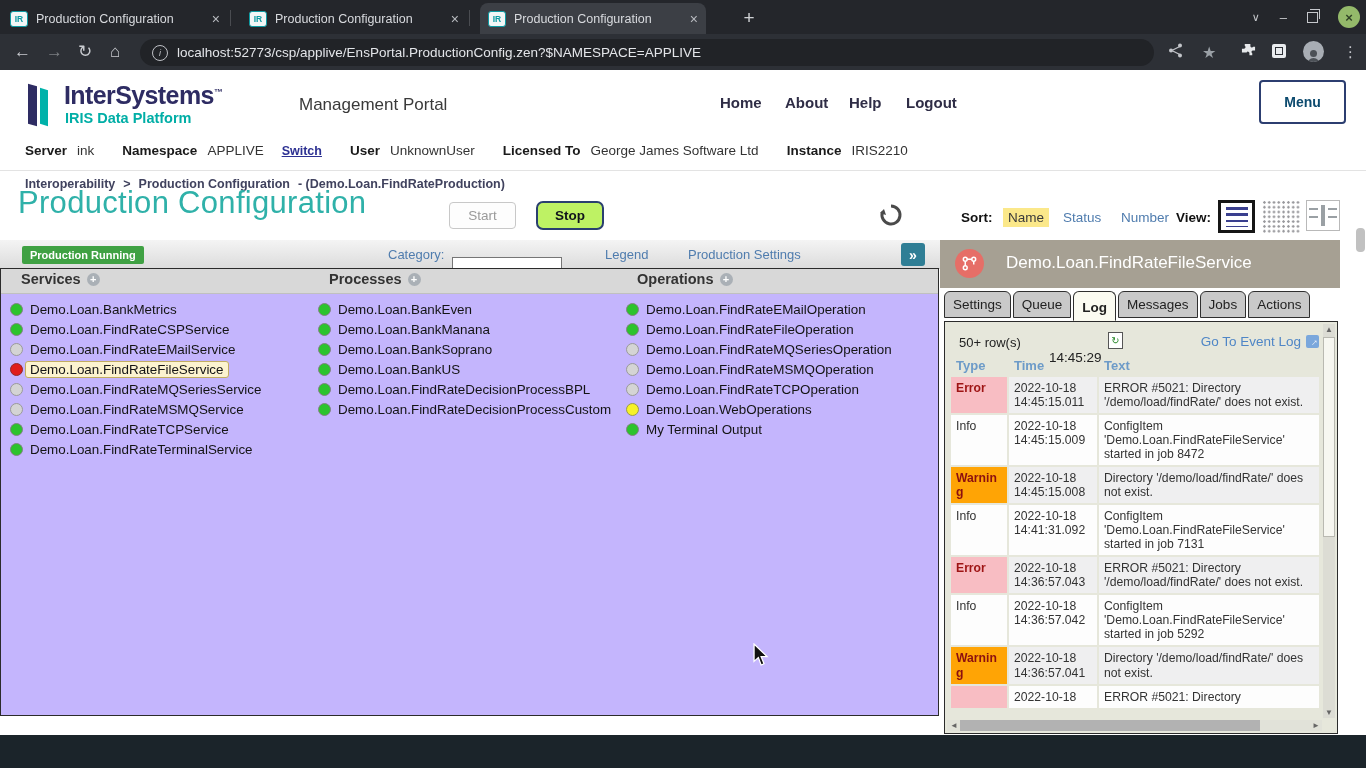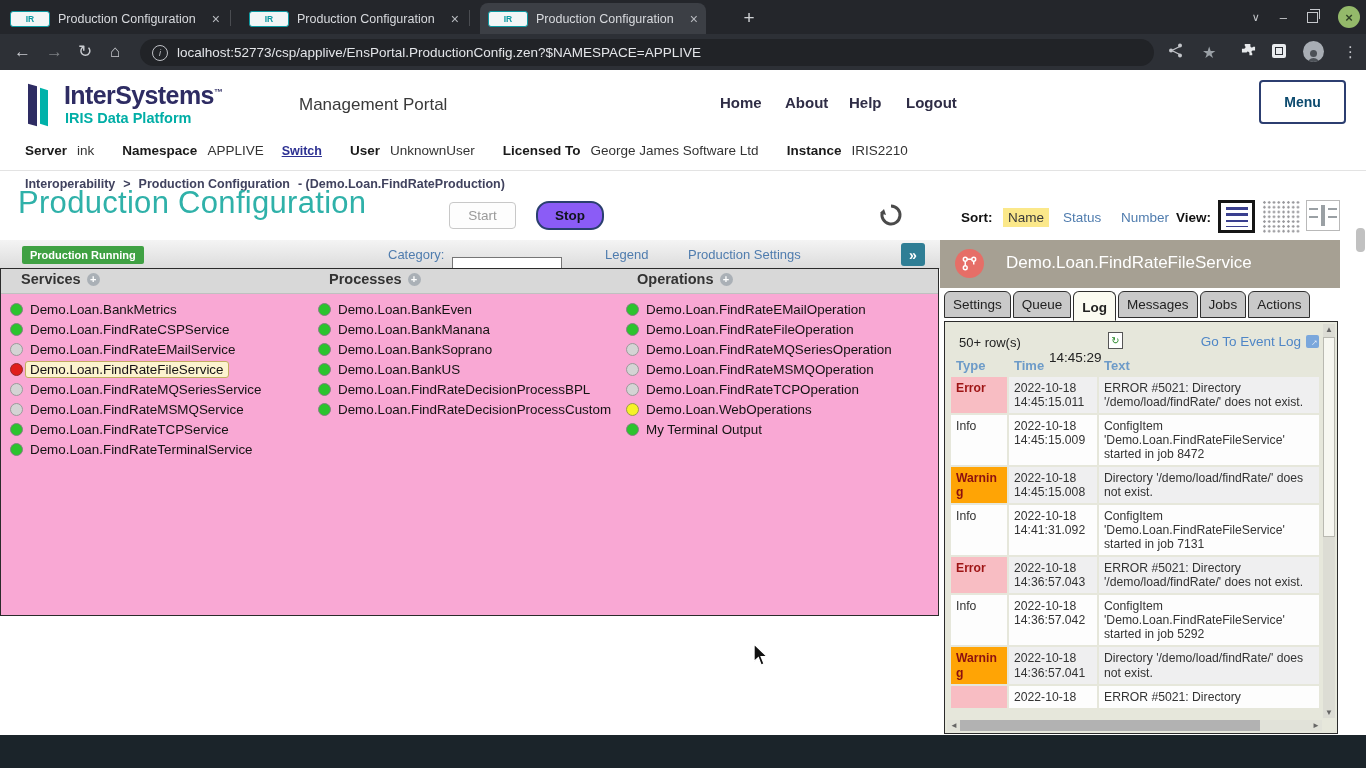--- a/index.html
+++ b/index.html
@@ -5,21 +5,21 @@
   html,body{margin:0;padding:0;background:#555}
   .screen{position:relative;width:1366px;height:768px;overflow:hidden;background:#fff;
           font-family:"Liberation Sans","DejaVu Sans",sans-serif;}
   .abs{position:absolute}
   
   .tabbar{position:absolute;left:0;top:0;width:1366px;height:34px;background:#24262b}
   .btab{position:absolute;top:3px;height:31px;width:226px;display:flex;align-items:center;gap:8px;
         padding:0 8px;box-sizing:border-box;border-radius:8px 8px 0 0;color:#d8dade;font-size:12.5px}
   .btab[data-active="true"]{background:#3c3f45}
   .btab .sep{position:absolute;right:-3px;top:7px;width:1px;height:16px;background:#4a4c51}
-  .fav{width:40px;height:16px;background:#f2f6f6;border-radius:3px;color:#0b9aa2;font-weight:bold;
+  .fav{width:18px;height:16px;background:#f2f6f6;border-radius:3px;color:#0b9aa2;font-weight:bold;
        font-size:8.5px;display:flex;align-items:center;justify-content:center;border:1px solid #0b9aa2;box-sizing:border-box}
   .tab-t{white-space:nowrap;overflow:hidden;max-width:158px}
   .tab-x{margin-left:auto;color:#b9bbc0;font-size:14px;line-height:1}
   .newtab{position:absolute;left:737px;top:6px;width:24px;height:24px;color:#cfd1d5;font-size:19px;
           display:flex;align-items:center;justify-content:center}
   .winbtns{position:absolute;right:6px;top:0;height:34px;display:flex;align-items:center;gap:20px;color:#c6c8cc;font-size:13px}
   .maxbox{width:9px;height:9px;border:1.5px solid #c6c8cc;position:relative}
   .maxbox:after{content:"";position:absolute;left:2px;top:-4px;width:9px;height:9px;border-top:1.5px solid #c6c8cc;border-right:1.5px solid #c6c8cc}
   .closebtn{width:22px;height:22px;border-radius:50%;background:#94b96a;color:#304226;display:flex;
             align-items:center;justify-content:center;font-size:13px;font-weight:bold}
@@ -50,43 +50,43 @@
   .menu-btn{position:absolute;left:1259px;top:10px;width:87px;height:44px;border:2px solid #2c3e70;border-radius:4px;
             box-sizing:border-box;color:#0c4a6e;font-weight:bold;font-size:14px;display:flex;align-items:center;justify-content:center}
   .infobar{position:absolute;left:25px;top:73px;display:flex;gap:10px;font-size:13.5px;color:#333;align-items:center}
   .infobar b{color:#1a1a1a;margin-left:18px}
   .infobar b:first-child{margin-left:0}
   .switch{color:#2d3192;text-decoration:underline;font-size:12.5px;font-weight:bold;margin-left:8px}
   .breadcrumb{position:absolute;left:25px;top:107px;font-size:12.5px;font-weight:bold;color:#40425e;display:flex;gap:8px}
   .pg-title{position:absolute;left:18px;top:115px;font-size:31px;color:#2fb1a9;letter-spacing:0.3px}
   .btn-start{position:absolute;left:449px;top:132px;width:67px;height:27px;border:1px solid #c8c8c8;border-radius:4px;
              box-sizing:border-box;background:#fdfdfd;color:#9a9a9a;font-size:13.5px;display:flex;align-items:center;justify-content:center}
-  .btn-stop{position:absolute;left:536px;top:131px;width:68px;height:29px;border:2px solid #2a3f6f;border-radius:13px;
-            box-sizing:border-box;background:#8b5cf6;color:#10141c;font-weight:bold;font-size:13.5px;display:flex;align-items:center;justify-content:center}
+  .btn-stop{position:absolute;left:536px;top:131px;width:68px;height:29px;border:2px solid #2a3f6f;border-radius:7px;
+            box-sizing:border-box;background:#bef264;color:#10141c;font-weight:bold;font-size:13.5px;display:flex;align-items:center;justify-content:center}
   .sortlbl{position:absolute;top:140px;font-size:13.5px;font-weight:bold;color:#111}
   .sortopt{position:absolute;top:138px;font-size:13.5px;color:#4f7cae;padding:2px 5px}
   .sort-active{background:#fbe88a;color:#3a3a3a}
   .vicon{position:absolute;top:130px;box-sizing:border-box;display:flex;align-items:center;justify-content:center}
   .v1{left:1218px;width:37px;height:33px;border:3px solid #161616;background:#fff}
   .v1 i{display:block;width:22px;height:20px;background:repeating-linear-gradient(to bottom,#3a3f8e 0 2.6px,transparent 2.6px 6.4px)}
   .v2{left:1262px;width:38px;height:33px;background-image:radial-gradient(#97979b 1.2px,transparent 1.4px);background-size:4.8px 4.8px}
   .v3{left:1306px;width:34px;height:31px;border:1px solid #b9b9b9;background:#fff;gap:3px}
   .v3 .c{width:9px;height:15px;background:repeating-linear-gradient(to bottom,#9aa0a4 0 2.4px,transparent 2.4px 8px)}
   .v3 .b{width:3.5px;height:21px;background:#9aa0a4}
   
   .ribbon{position:absolute;left:0;top:170px;width:940px;height:28px;background:linear-gradient(#f4f4f4,#dcdcdc);border-bottom:1px solid #cfcfcf}
   .badge{position:absolute;left:22px;top:176px;background:#3fa143;color:#fff;font-size:11px;font-weight:bold;
          padding:3px 8px;border-radius:2px}
   .lnk{color:#4f7cae;font-size:13px}
   .catsel{position:absolute;left:452px;top:187px;width:110px;height:22px;background:#fff;border:1px solid #767676;
           box-sizing:border-box;display:flex;font-size:12.5px;color:#111;padding:17px 4px;justify-content:space-between}
   .expand{position:absolute;left:901px;top:173px;width:24px;height:23px;background:#2f7e95;border-radius:3px;color:#fff;
           font-weight:bold;font-size:14px;display:flex;align-items:center;justify-content:center}
   
-  .mainbox{position:absolute;left:0px;top:198px;width:939px;height:348px;border:1px solid #2b2b2b;box-sizing:border-box;background:#f9a8d4}
+  .mainbox{position:absolute;left:0px;top:198px;width:939px;height:448px;border:1px solid #2b2b2b;box-sizing:border-box;background:#c4b5fd}
   .colhdrow{position:absolute;left:0;top:0;width:100%;height:24px;background:#d8d8d8;border-bottom:1px solid #c0c0c0}
   .colhead{position:absolute;top:2px;font-size:14.5px;font-weight:bold;color:#333;display:flex;align-items:center;gap:6px}
   .pluscirc{width:13px;height:13px;border-radius:50%;background:#aab0b6;color:#fff;font-size:11px;line-height:13px;text-align:center}
   .col-list{position:absolute;top:229px}
   .item{height:20px;display:flex;align-items:center;gap:7px}
   .dot{width:13px;height:13px;min-width:13px;border-radius:50%;border:1px solid #828282;box-sizing:border-box}
   .dot[data-status="green"]{background:#2cc32d}
   .dot[data-status="gray"]{background:#d4d4d4;border-color:#9a9a9a}
   .dot[data-status="red"]{background:#e01d1b;border-color:#8f2a2a}
   .dot[data-status="yellow"]{background:#f6f228;border-color:#9a9a4a}

